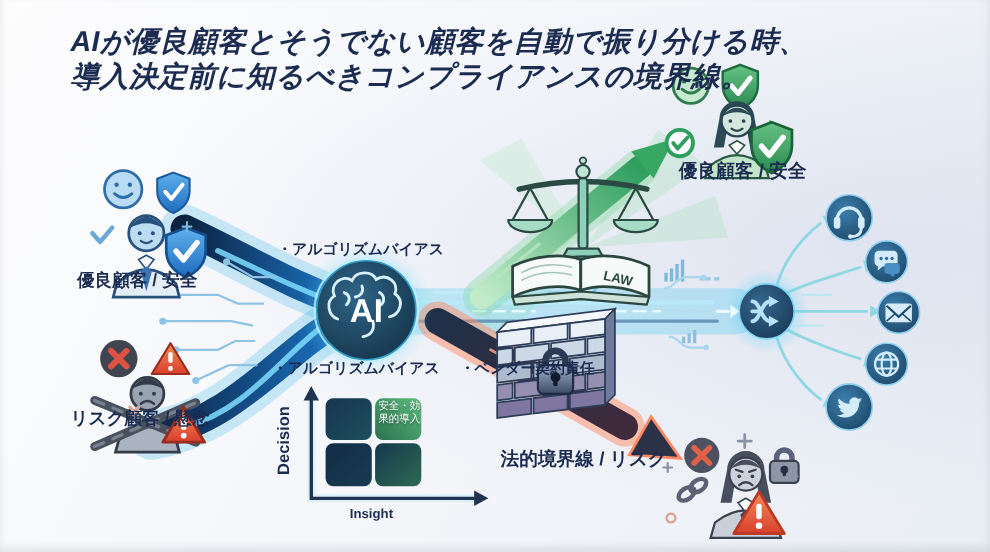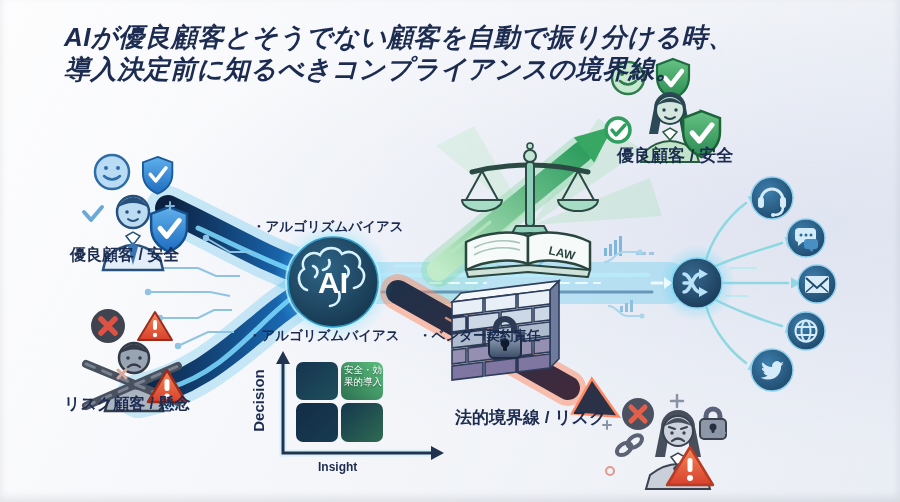--- a/index.html
+++ b/index.html
@@ -456,21 +456,21 @@
       <path d="M 116,44 v 8 M 112,48 h 8" stroke="#8a93a6" stroke-width="2" stroke-linecap="round"></path>
     </g>
   </svg>
 
   <div class="abs headline">
     <div class="txt">AIが優良顧客とそうでない顧客を自動で振り分ける時、</div>
     <div class="txt">導入決定前に知るべきコンプライアンスの境界線。</div>
   </div>
 
   <div class="abs txt lbl-md" style="left:70px;top:245px">優良顧客 / 安全</div>
-  <div class="abs txt lbl-md" style="left:64px;top:394px">リスク顧客 / 懸念</div>
+  <div class="abs txt lbl-md" style="left:64px;top:370px">リスク顧客 / 懸念</div>
 
   <div class="abs txt lbl-sm" style="left:252px;top:218px">・アルゴリズムバイアス</div>
   <div class="abs" style="left:248px;top:326px">
     <span class="txt lbl-sm" style="margin-right:14px">・アルゴリズムバイアス</span>
     <span class="txt lbl-sm">・ベンダー契約責任</span>
   </div>
 
   <div class="abs txt lbl-lg" style="left:617px;top:144px">優良顧客 / 安全</div>
   <div class="abs txt lbl-lg" style="left:455px;top:406px">法的境界線 / リスク</div>
 

